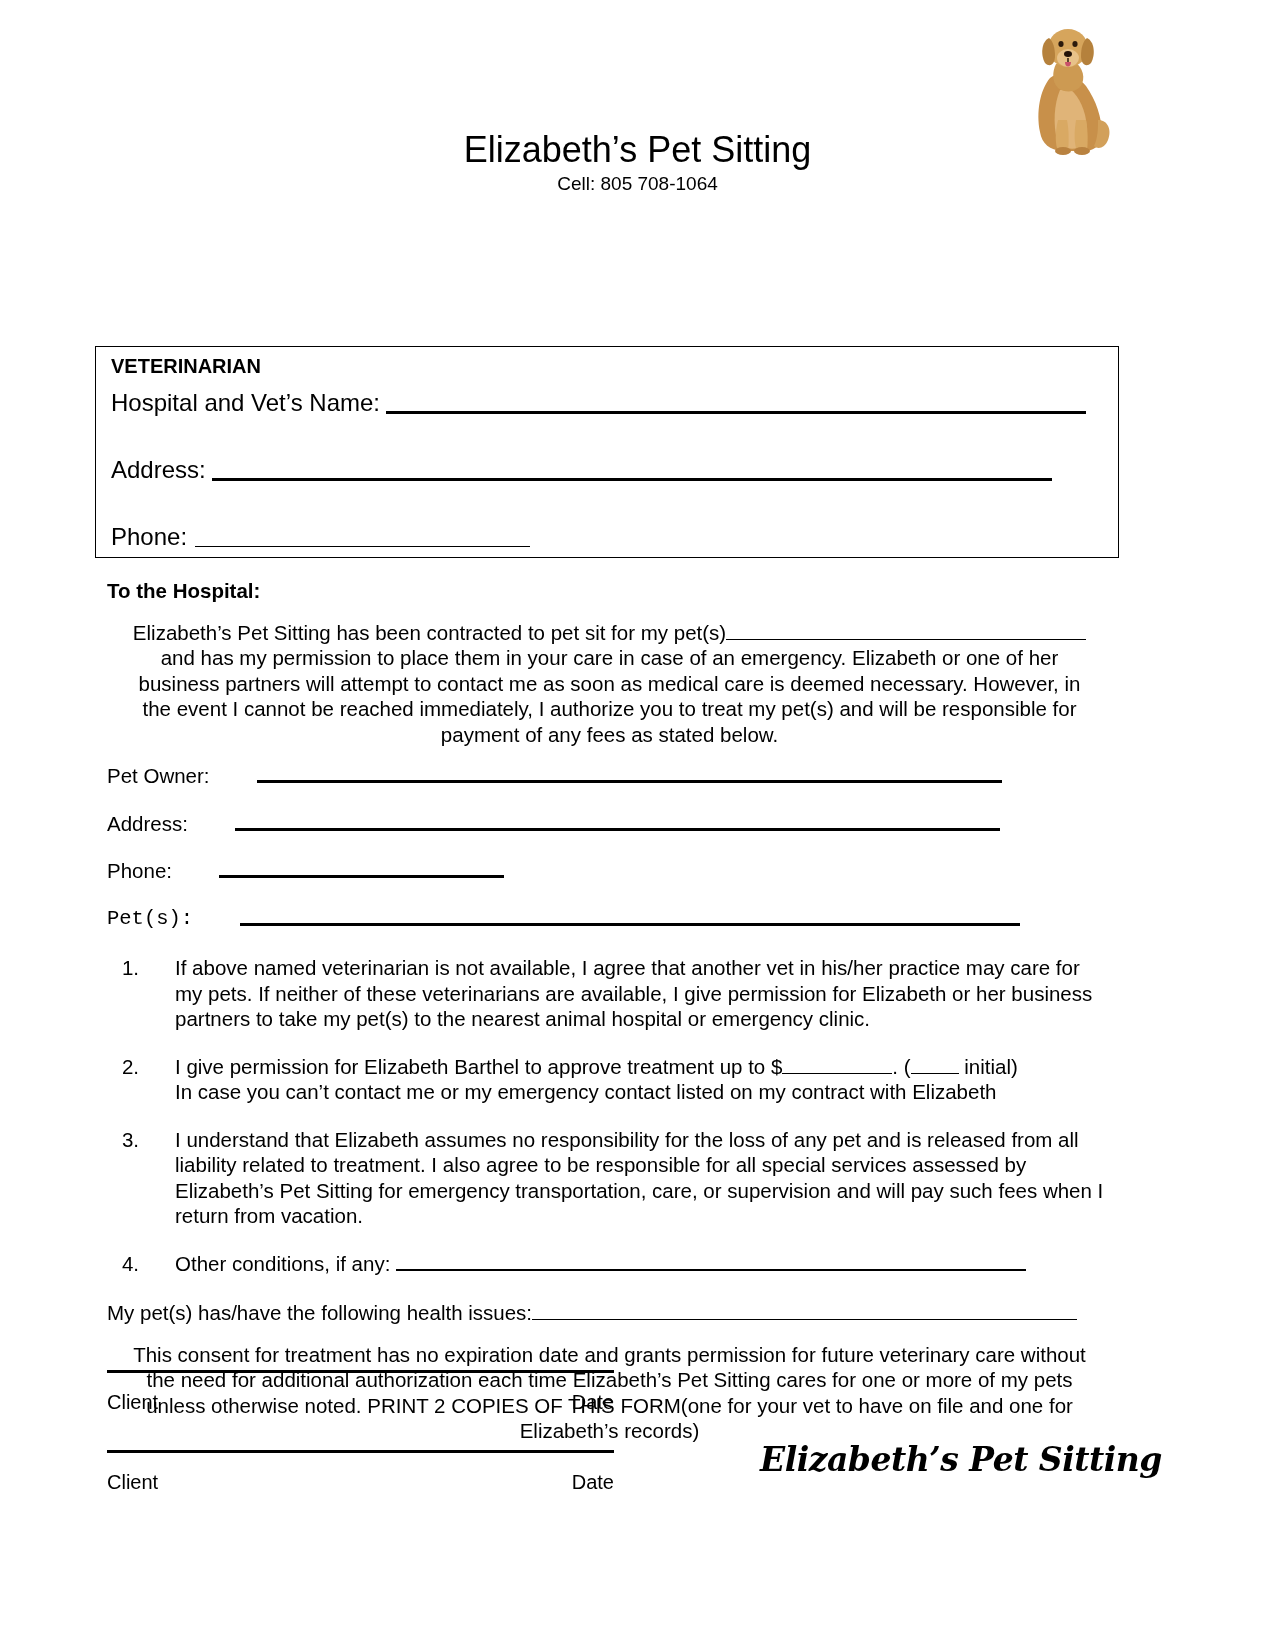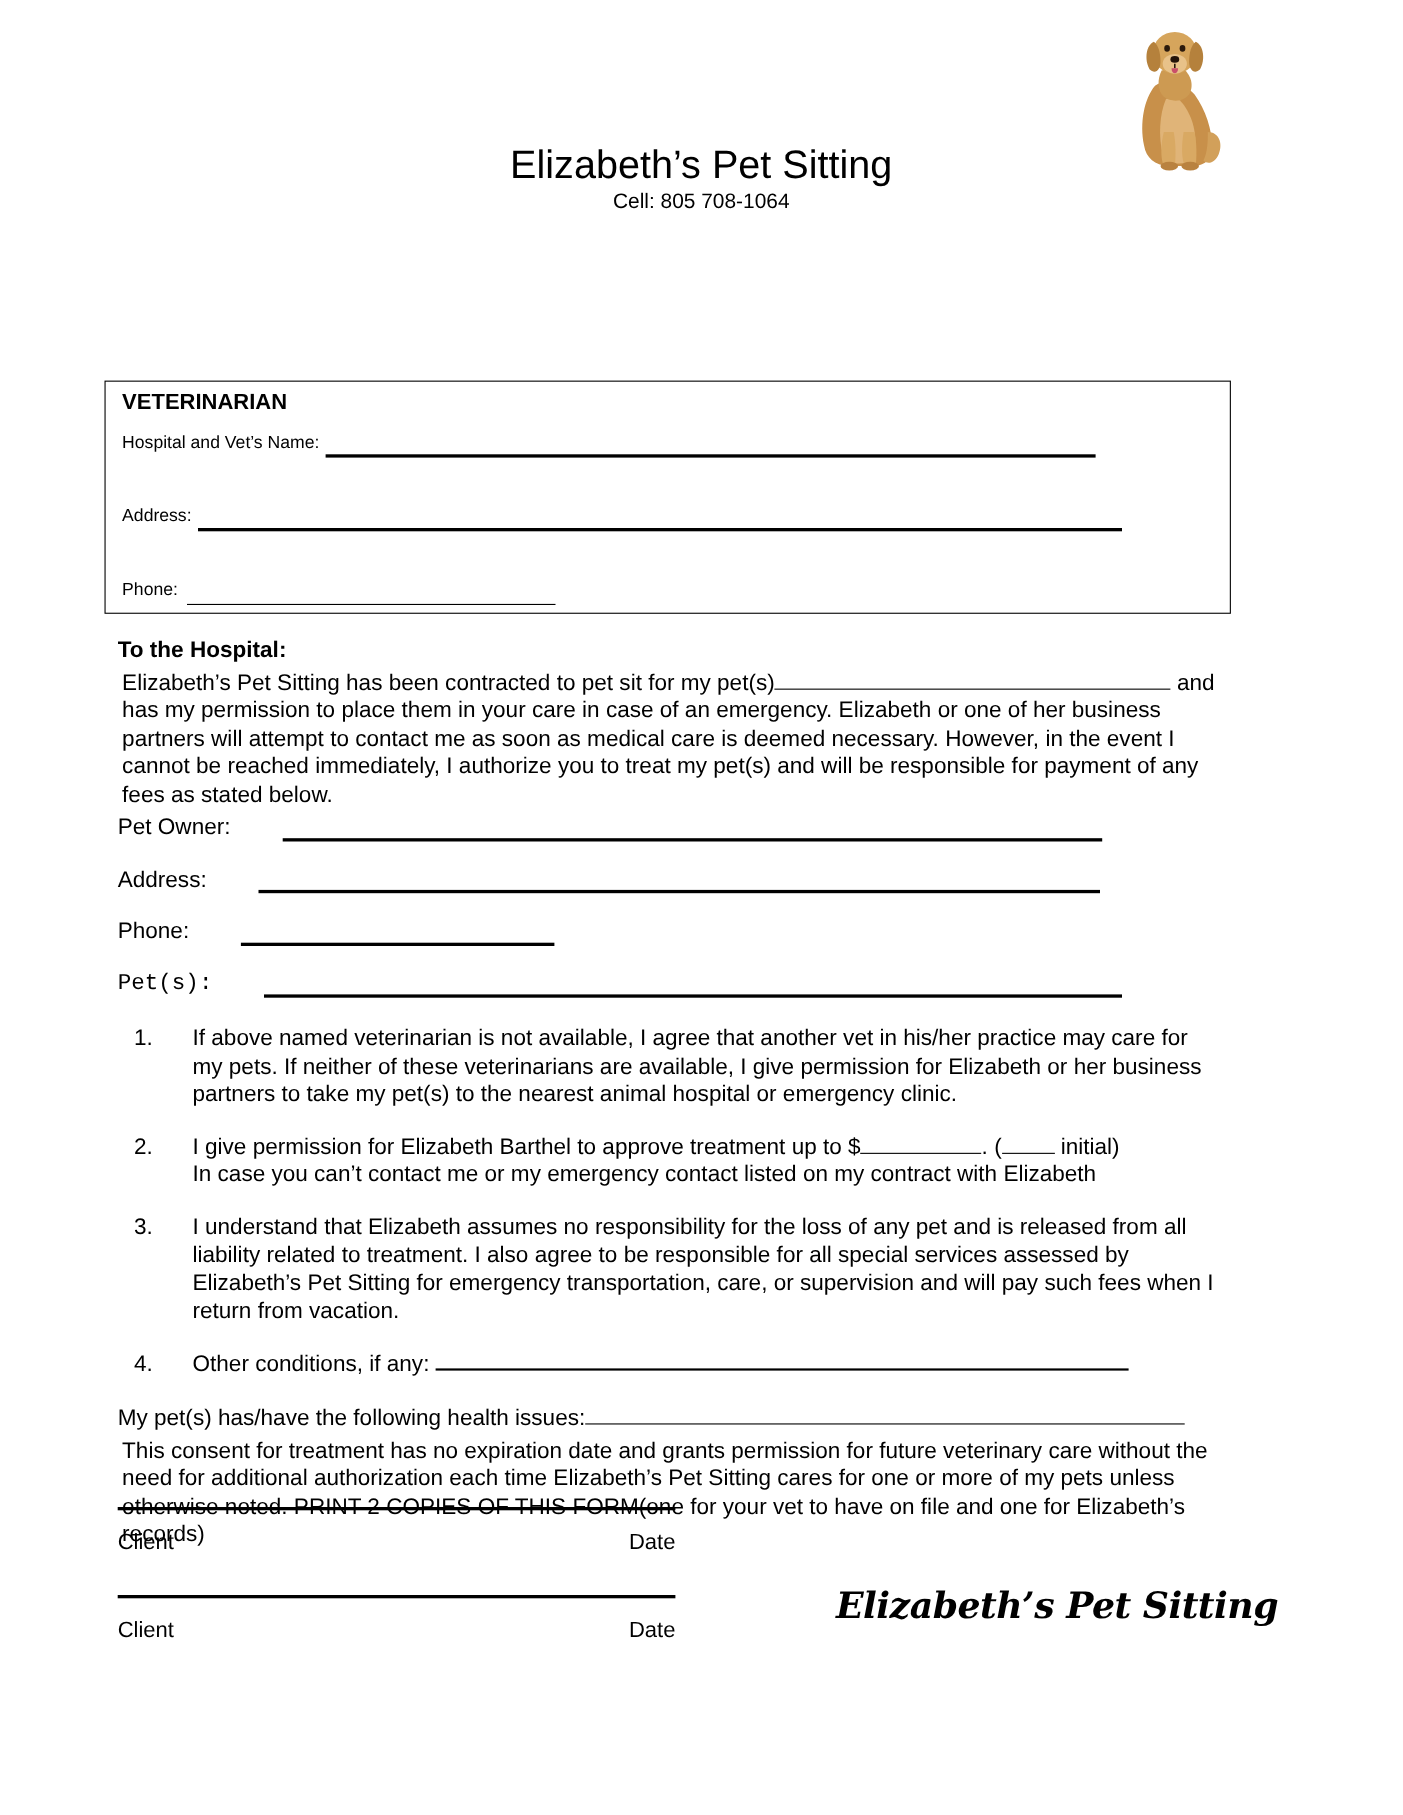--- a/index.html
+++ b/index.html
@@ -90,22 +90,22 @@
     position: absolute;
     left: 15px;
     top: 6px;
     font-size: 20px;
     font-weight: bold;
     line-height: 26px;
   }
   .vet-field {
     position: absolute;
     display: flex;
-    align-items: flex-end;
-    font-size: 16px;
+    align-items: center;
+    font-size: 24px;
     line-height: 26px;
     white-space: nowrap;
   }
   .vet-field .lbl { flex: none; }
   .vet-field .blank {
     display: inline-block;
     border-bottom: 3px solid #000;
     height: 18px;
   }
   .vet-field .blank.thin { border-bottom-width: 1.5px; }
@@ -123,34 +123,34 @@
     left: 107px;
     top: 578px;
     width: 1005px;
     font-size: 20.5px;
     line-height: 25.5px;
   }
   .to-hospital {
     font-weight: bold;
   }
   .para {
-    margin: 4px;
-    text-align: left;
+    margin: 16px;
+    text-align: center;
   }
   .inline-blank {
     display: inline-block;
     border-bottom: 1.5px solid #000;
     height: 15px;
     vertical-align: baseline;
   }
 
   
   .owner-field {
     display: flex;
-    align-items: flex-end;
+    align-items: flex-start;
     white-space: nowrap;
     margin-top: 0px;
     gap: 40px;
   }
   .owner-field .blank {
     display: inline-block;
     border-bottom: 3.5px solid #000;
     height: 17px;
     margin-left: 7px;
   }

